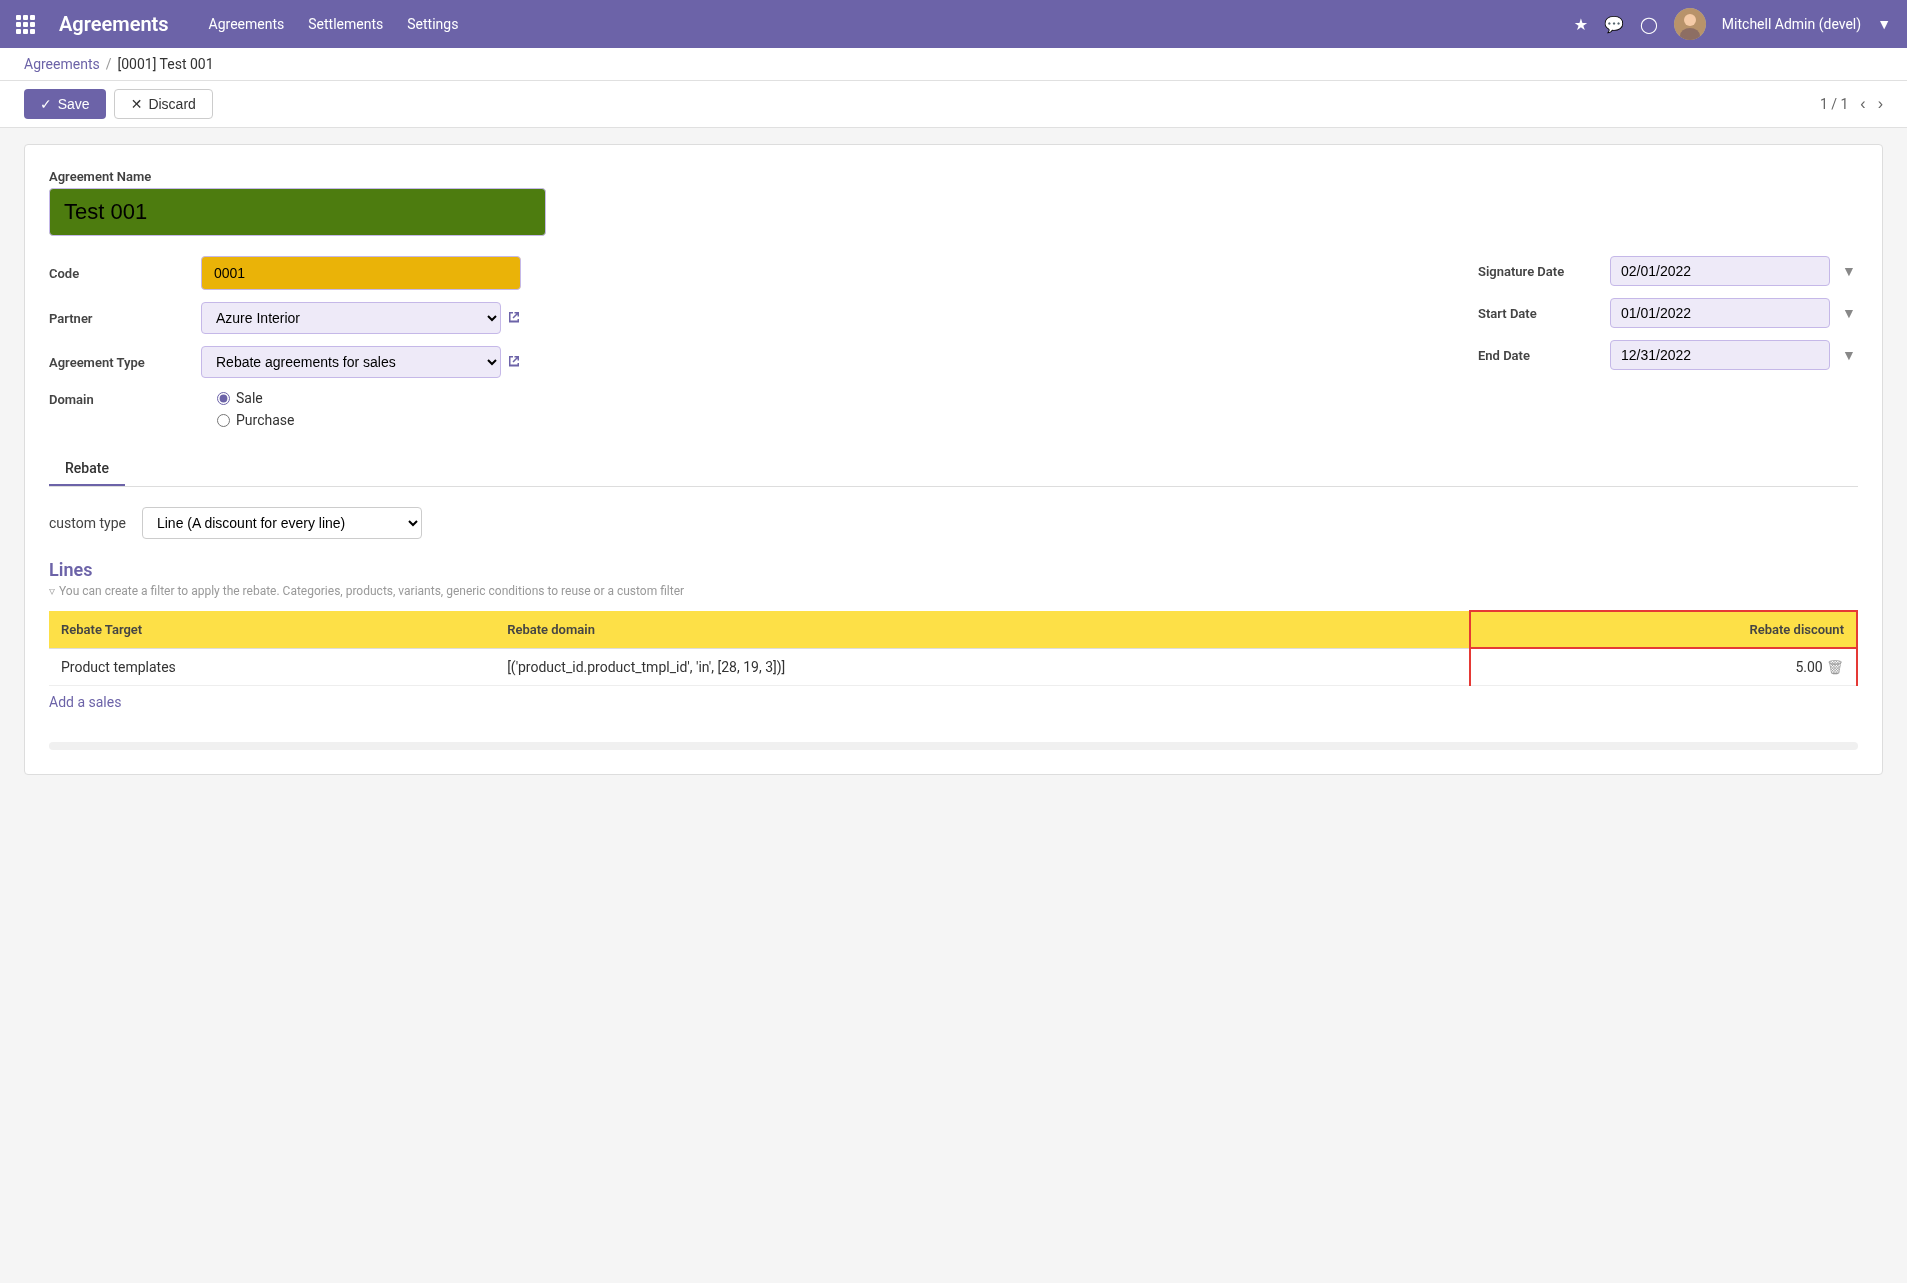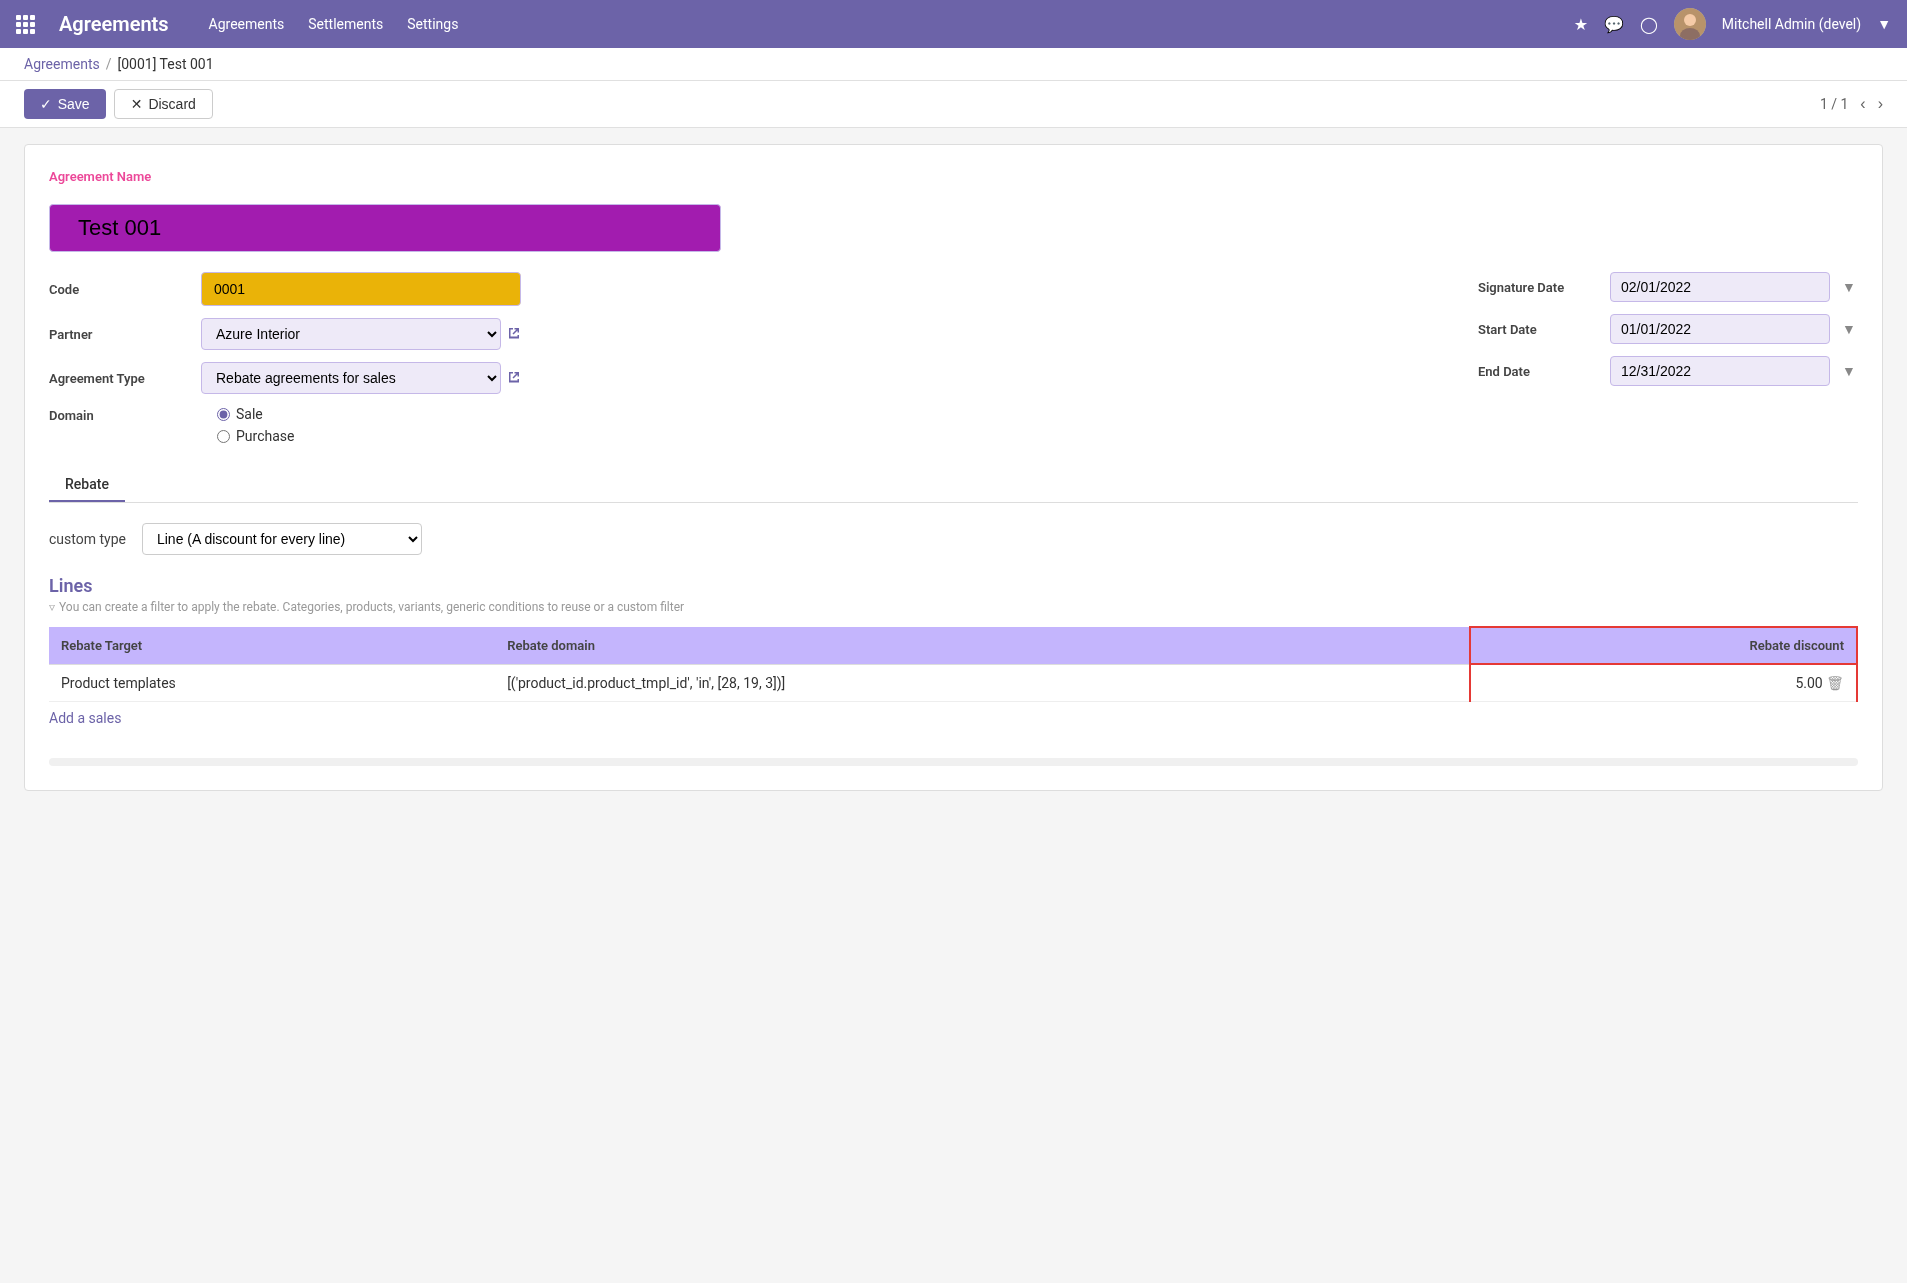--- a/index.html
+++ b/index.html
@@ -78,36 +78,36 @@
     .main-content { padding: 16px 24px; }
     .form-card {
       background: white;
       border: 1px solid #ddd;
       border-radius: 4px;
       padding: 24px;
     }
 
     
     .field-group { margin-bottom: 16px; }
-    .field-label { font-weight: 600; font-size: 13px; color: #ec4899; margin-bottom: 20px; }
+    .field-label { font-weight: 600; font-size: 13px; color: #404040; margin-bottom: 4px; }
 
     .input-text {
       border: 1px solid #c5b8e8;
       border-radius: 4px;
       padding: 8px 12px;
       font-size: 14px;
       background: #eab308;
       outline: none;
     }
 
     .agreement-name-input {
-      width: 672px;
+      width: 497px;
       font-size: 22px;
-      padding: 10px 28px;
-      background: #a21caf;
+      padding: 10px 14px;
+      background: #4d7c0f;
       border: 1px solid #c5b8e8;
       border-radius: 4px;
       outline: none;
     }
 
     .form-row {
       display: flex;
       align-items: center;
       gap: 12px;
       margin-bottom: 12px;
@@ -203,21 +203,21 @@
       cursor: pointer;
     }
 
     
     .lines-section { margin-top: 8px; }
     .lines-title { font-size: 18px; font-weight: 600; color: #6c63a8; margin-bottom: 4px; }
     .lines-hint { font-size: 12px; color: #999; display: flex; align-items: center; gap: 4px; margin-bottom: 12px; }
 
     
     .lines-table { width: 100%; border-collapse: collapse; }
-    .lines-table thead tr { background: #c4b5fd; }
+    .lines-table thead tr { background: #fde047; }
     .lines-table th {
       padding: 10px 12px;
       text-align: left;
       font-size: 13px;
       font-weight: 600;
       color: #444;
       border-bottom: 1px solid #ddd;
     }
     .lines-table th.right { text-align: right; }
     .lines-table td {

